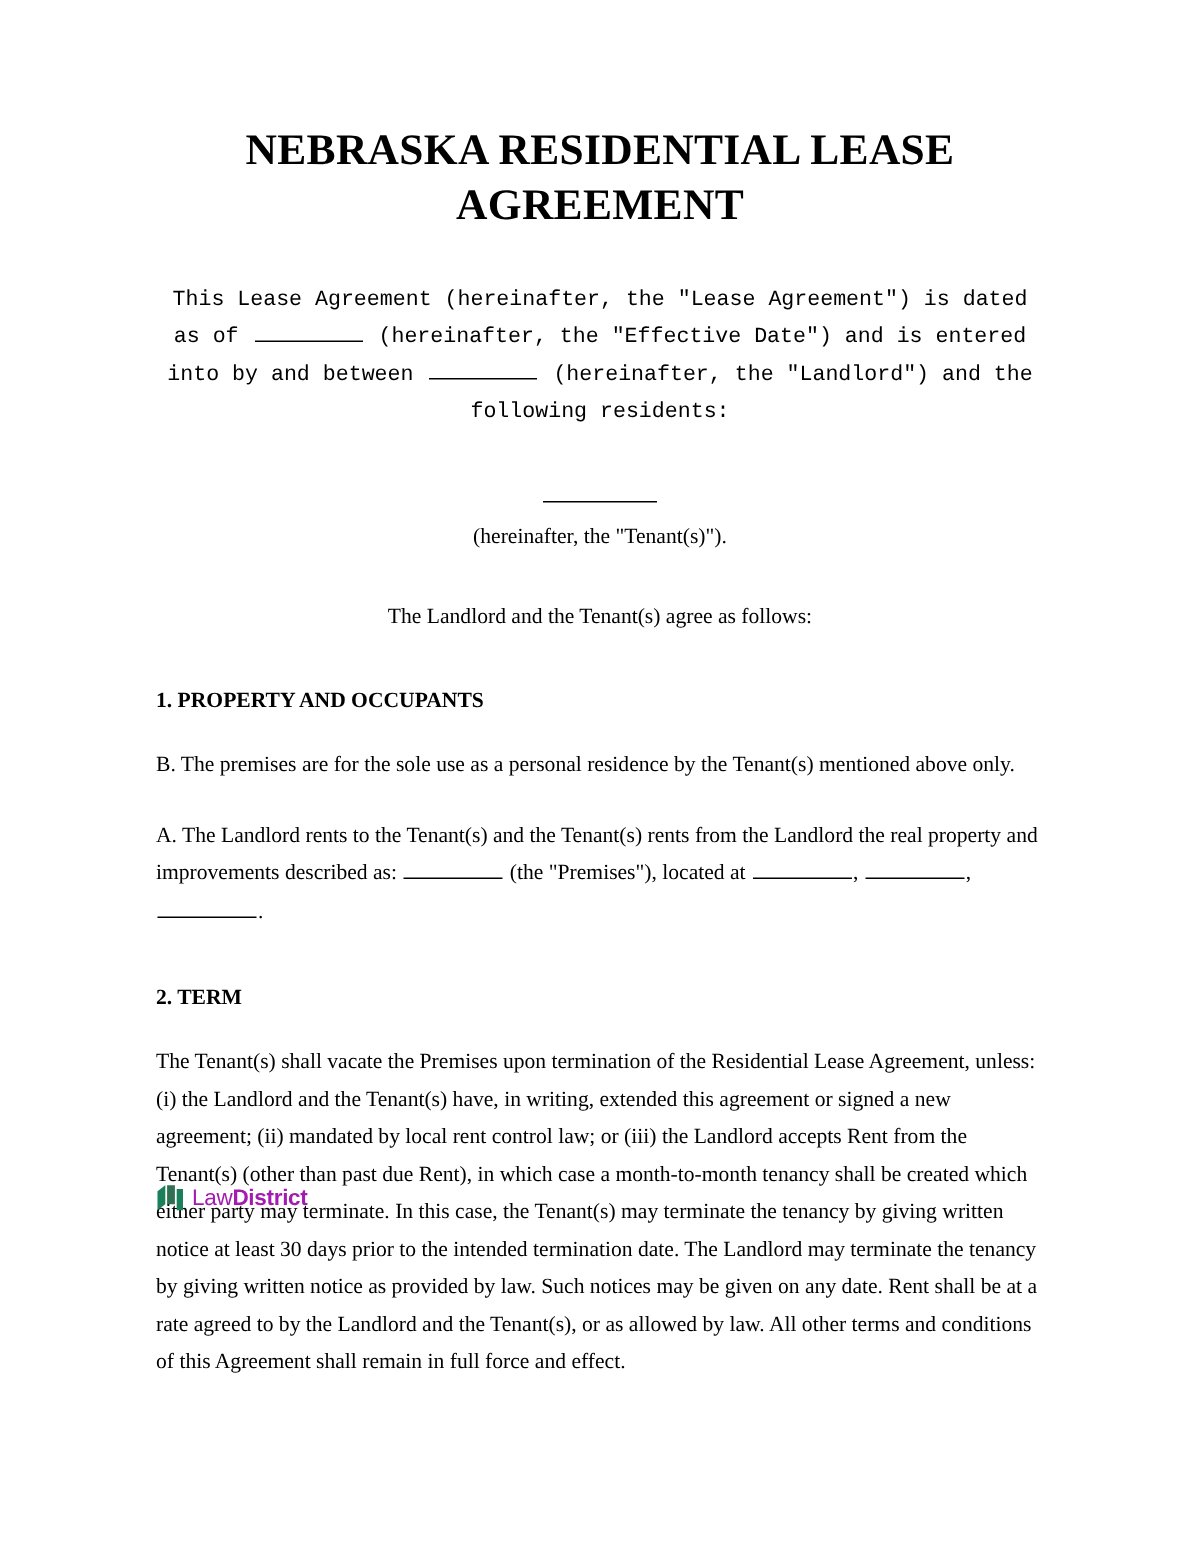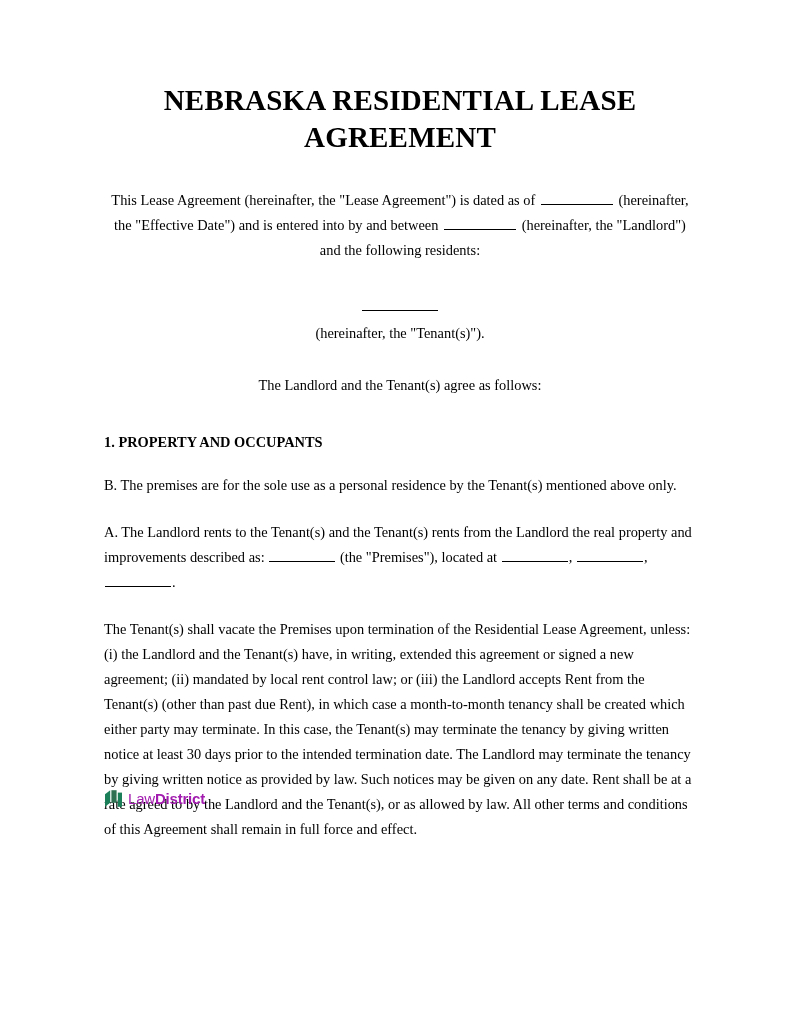--- a/index.html
+++ b/index.html
@@ -28,20 +28,21 @@
     text-align: center;
     line-height: 1.28;
     margin: 10px 0 0 0;
     letter-spacing: 0.2px;
   }
   .intro {
     font-size: 14.4px;
     line-height: 1.72;
     text-align: center;
     margin-top: 32px;
+    font-family: Liberation Mono, monospace;
   }
   .blank-line {
     display: inline-block;
     border-bottom: 1px solid #000;
     width: 72px;
     height: 0.82em;
     vertical-align: baseline;
     margin: 0 2px;
   }
   .blank-line-sm {
@@ -147,20 +148,21 @@
 
   <p class="body-text">
     <span>A. The Landlord rents to the Tenant(s) and the Tenant(s) rents from the Landlord the real property and improvements described as:</span>
     <span class="blank-line-sm"></span>
     <span>(the "Premises"), located at</span>
     <span class="blank-line-sm"></span><span>,</span>
     <span class="blank-line-sm"></span><span>,</span>
     <span class="blank-line-sm"></span><span>.</span>
   </p>
 
+  <div class="section-heading">2. TERM</div>
 
 
   <p class="body-text">The Tenant(s) shall vacate the Premises upon termination of the Residential Lease Agreement, unless: (i) the Landlord and the Tenant(s) have, in writing, extended this agreement or signed a new agreement; (ii) mandated by local rent control law; or (iii) the Landlord accepts Rent from the Tenant(s) (other than past due Rent), in which case a month-to-month tenancy shall be created which either party may terminate. In this case, the Tenant(s) may terminate the tenancy by giving written notice at least 30 days prior to the intended termination date. The Landlord may terminate the tenancy by giving written notice as provided by law. Such notices may be given on any date. Rent shall be at a rate agreed to by the Landlord and the Tenant(s), or as allowed by law. All other terms and conditions of this Agreement shall remain in full force and effect.</p>
 
   <div class="footer">
     <div class="logo">
       <span class="logo-mark">
         <svg width="19" height="19" viewBox="0 0 19 19" xmlns="http://www.w3.org/2000/svg">
           <path d="M1 5.2 L6.2 1.2 L6.2 13.8 L1 17.8 Z" fill="#1b7f5a"></path>
           <path d="M7.4 1.2 L12.6 1.2 L12.6 13.8 L7.4 13.8 Z" fill="#2f6f52"></path>

